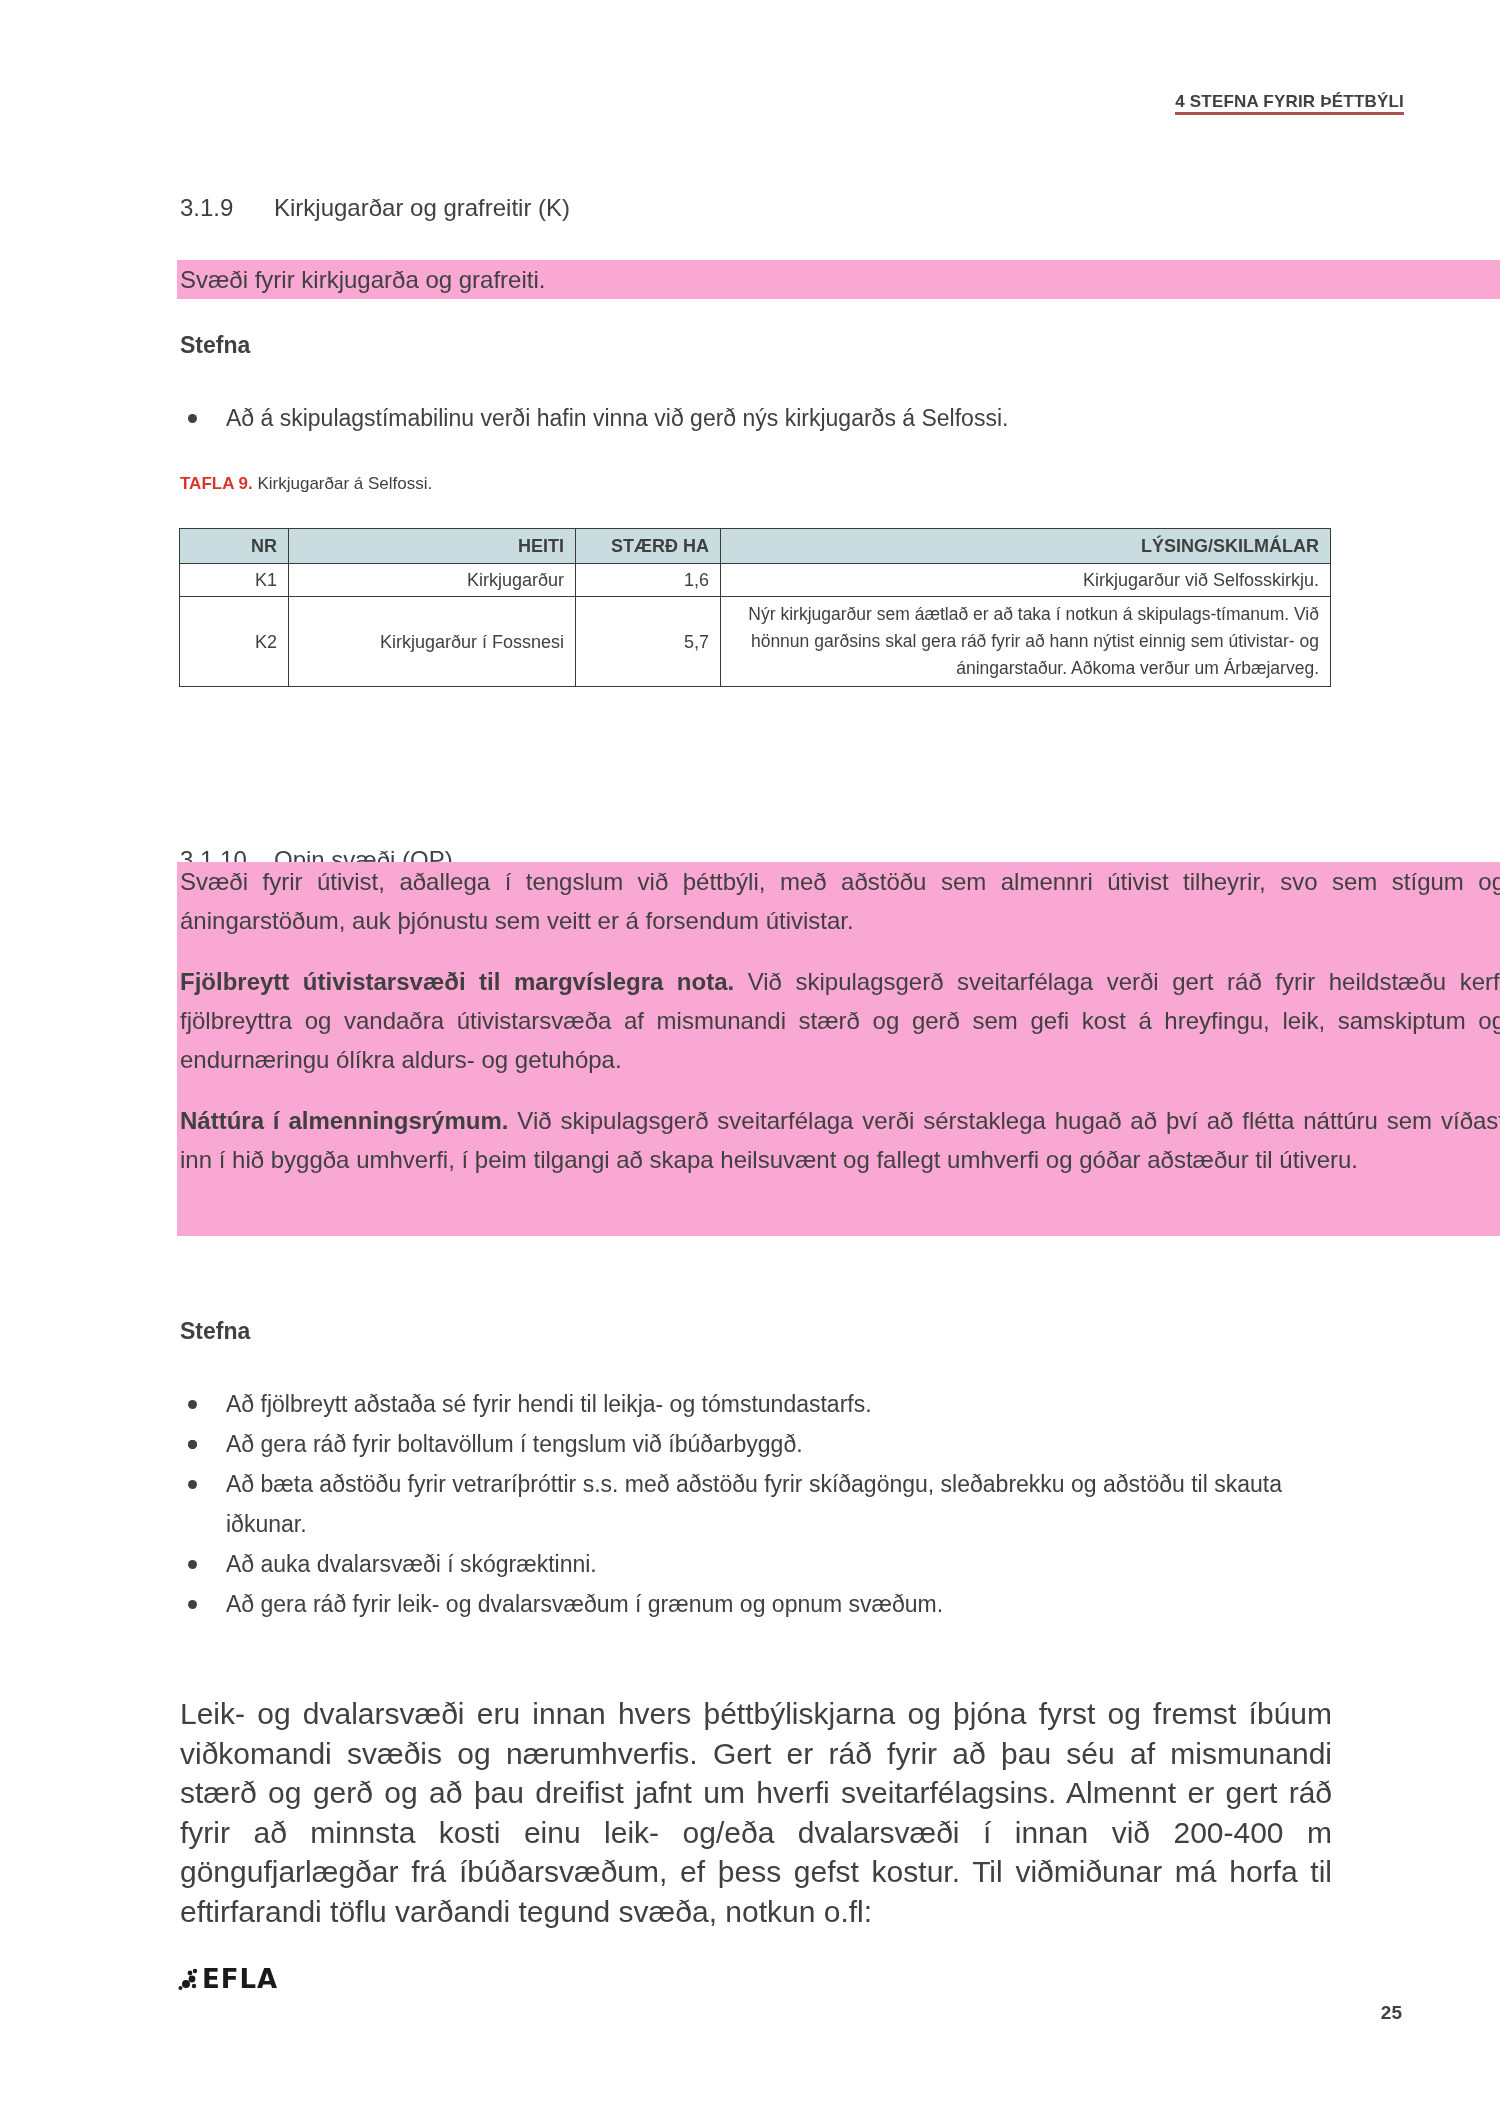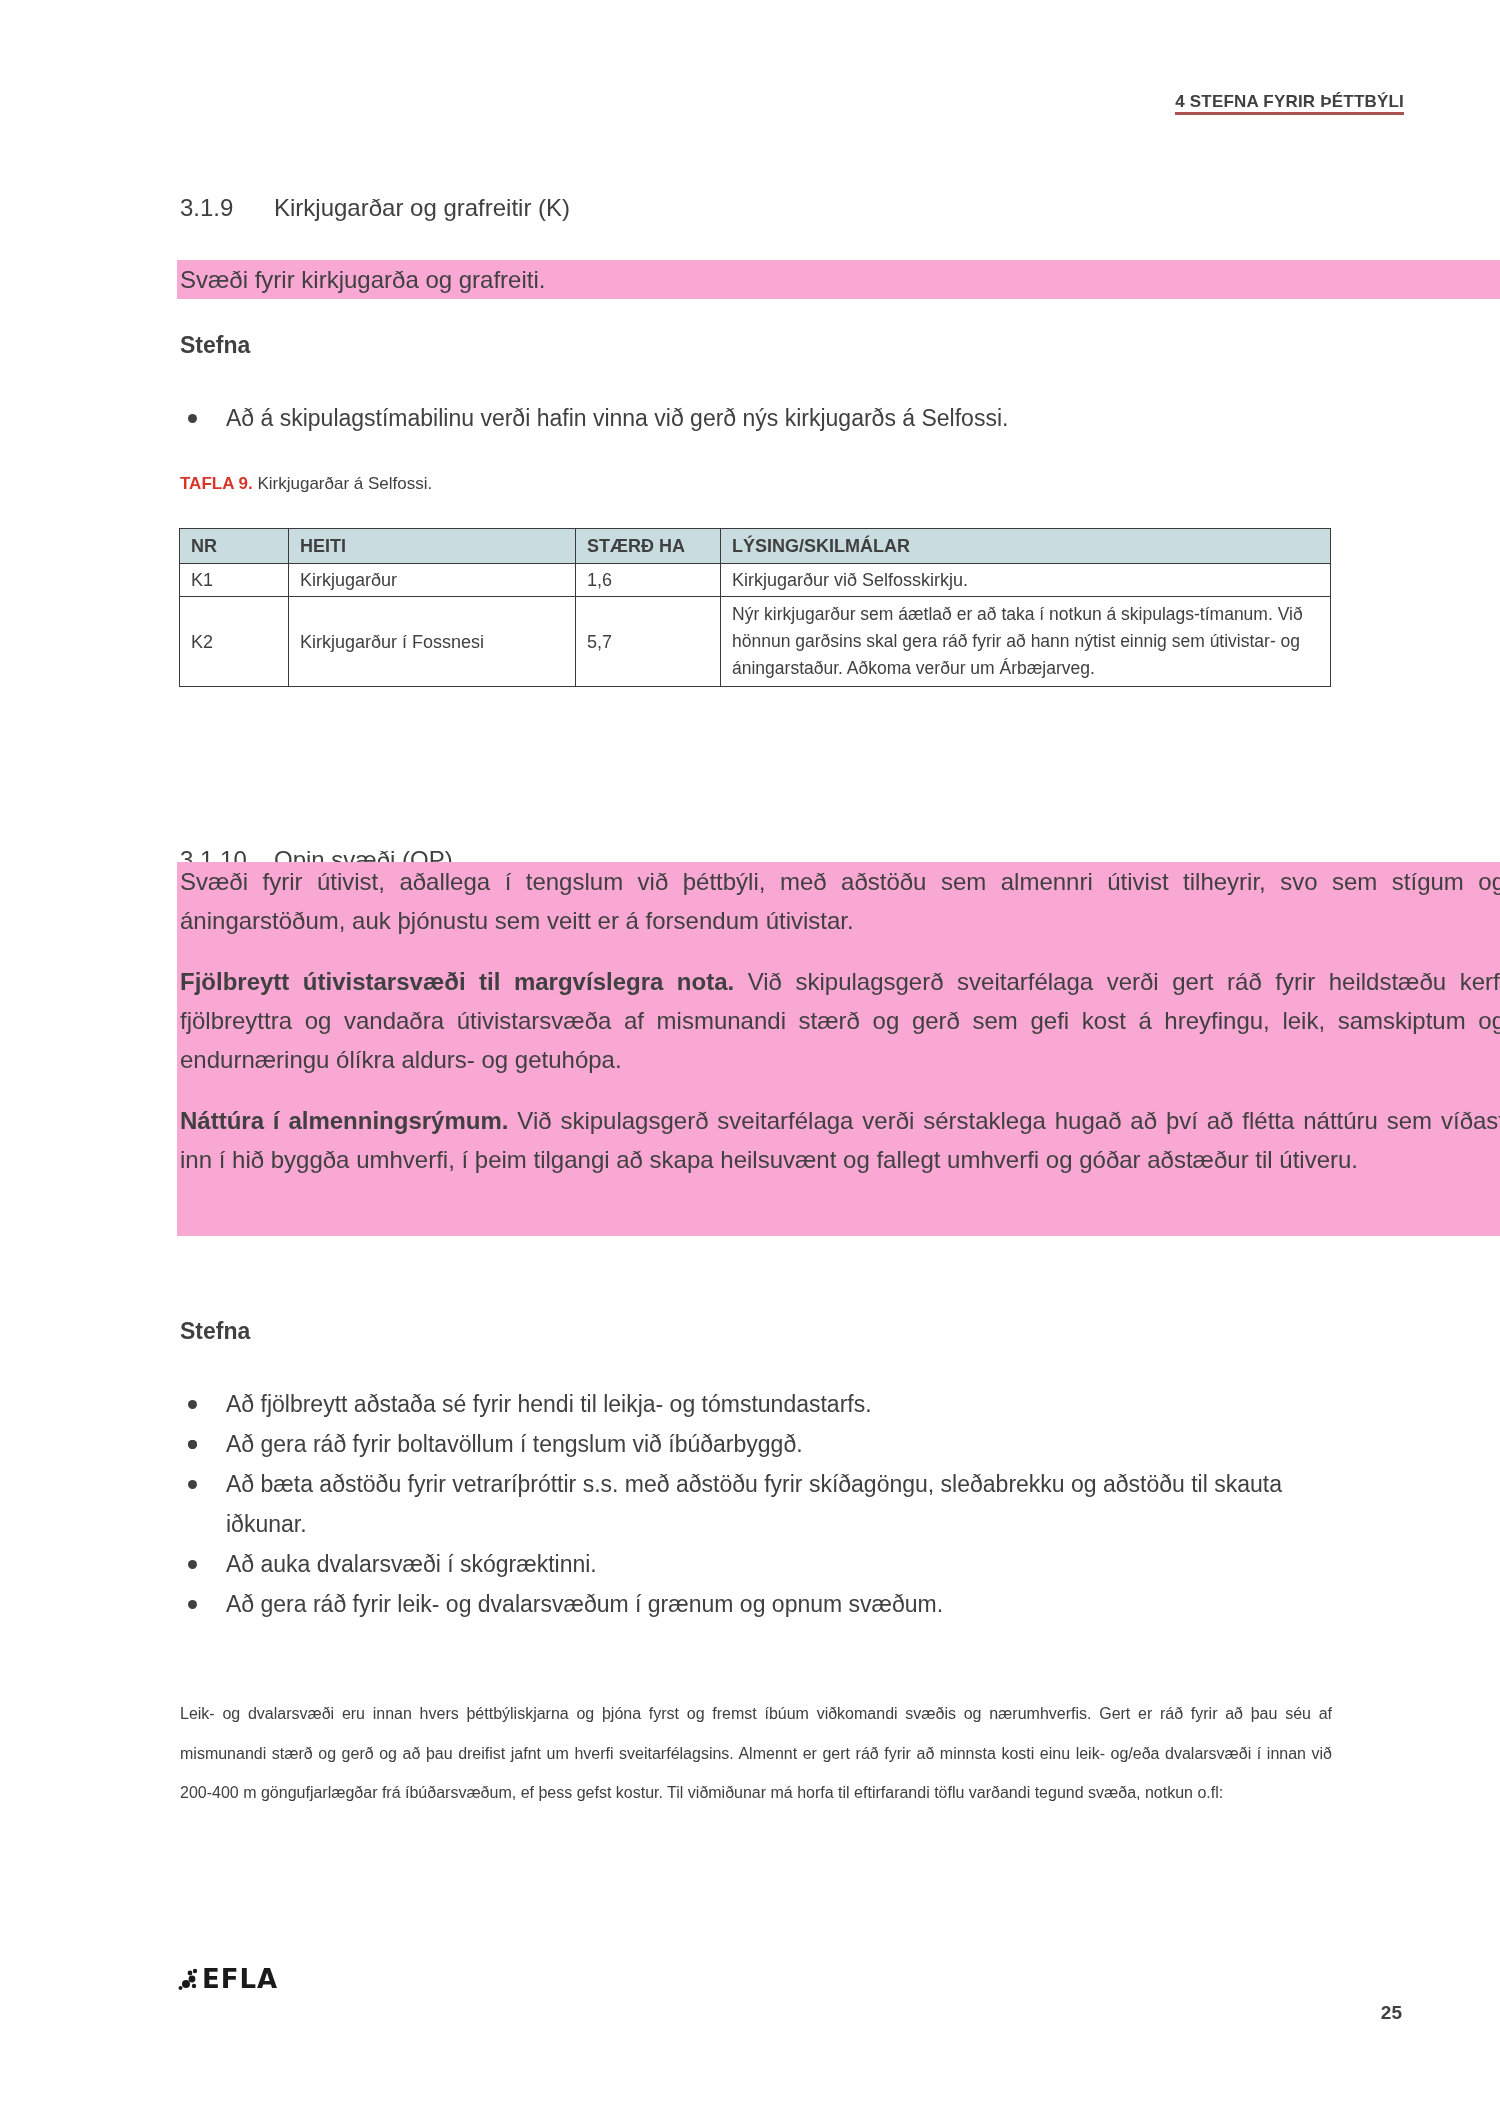--- a/index.html
+++ b/index.html
@@ -30,28 +30,28 @@
   ul.bullets { position: absolute; left: 180px; margin: 0; padding: 0; list-style: none; font-size: 23px; color: #404040; width: 1160px; }
   ul.bullets li { position: relative; padding-left: 46px; line-height: 40px; }
   ul.bullets li .dot { position: absolute; left: 8px; top: 16px; width: 9px; height: 9px; border-radius: 50%; background: #404040; }
   .bullets-a { top: 398px; }
   .bullets-b { top: 1384px; }
 
   .caption { position: absolute; left: 180px; top: 474px; font-size: 17px; color: #404040; }
   .caption .lbl { color: #d9352b; font-weight: bold; }
 
   table.tbl { position: absolute; left: 179px; top: 528px; width: 1152px; border-collapse: collapse; font-size: 18px; color: #404040; }
-  table.tbl th, table.tbl td { border: 1.5px solid #3a3a3a; padding: 2px 11px; text-align: left; vertical-align: middle; line-height: 28px; }
+  table.tbl th, table.tbl td { border: 1.5px solid #3a3a3a; padding: 2px 11px; text-align: right; vertical-align: middle; line-height: 28px; }
   table.tbl th { background: #c9dde0; font-weight: bold; height: 30px; }
   table.tbl td { height: 28px; }
   table.tbl .c1 { width: 86px; }
   table.tbl .c2 { width: 264px; }
   table.tbl .c3 { width: 122px; }
 
-  .para { position: absolute; left: 180px; top: 1694px; width: 1152px; font-size: 16px; line-height: 39.5px; color: #404040; text-align: justify; margin: 0; }
+  .para { position: absolute; left: 180px; top: 1694px; width: 1152px; font-size: 30px; line-height: 39.5px; color: #404040; text-align: justify; margin: 0; }
 
   .logo { position: absolute; left: 178px; top: 1966px; display: flex; align-items: flex-end; }
   .logo svg { display: block; }
   .logo .word { font-size: 26px; font-weight: bold; color: #1a1a1a; letter-spacing: 1px; margin-left: 2px; line-height: 26px; font-family: "DejaVu Sans", sans-serif; }
 
   .pageno { position: absolute; right: 98px; top: 2002px; font-size: 19px; font-weight: bold; color: #404040; }
 </style>
 </head>
 <body>
 

